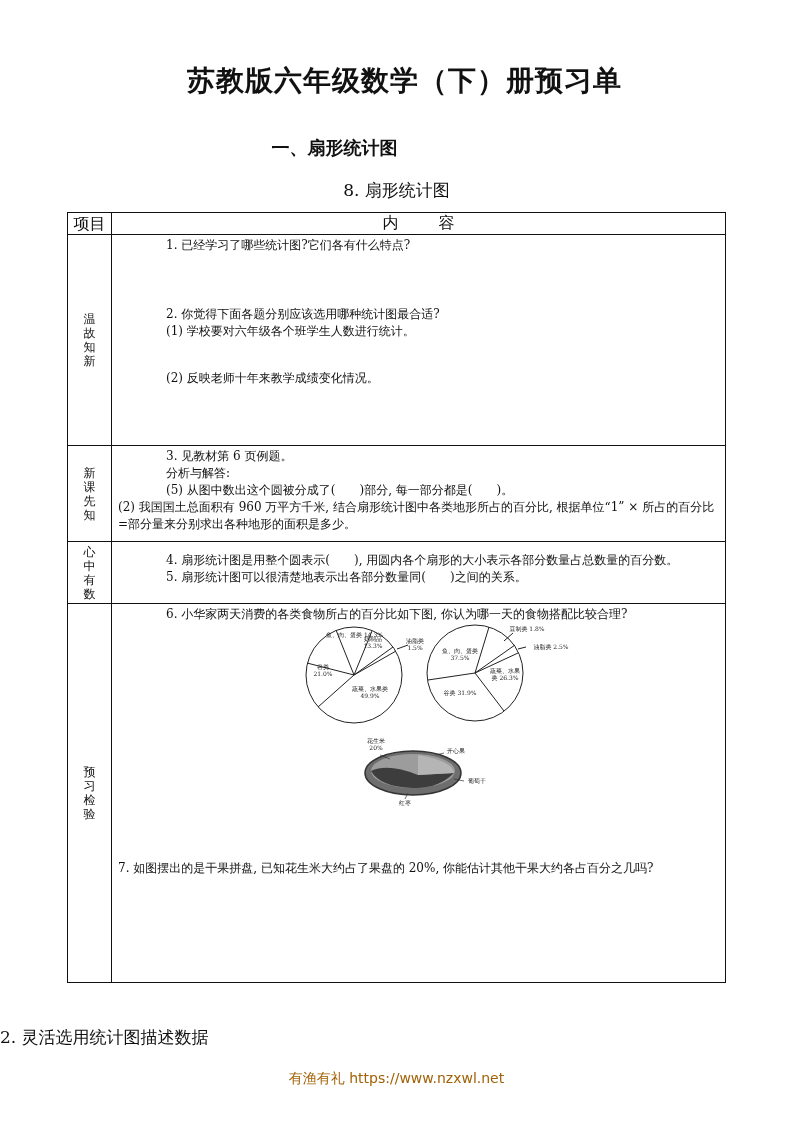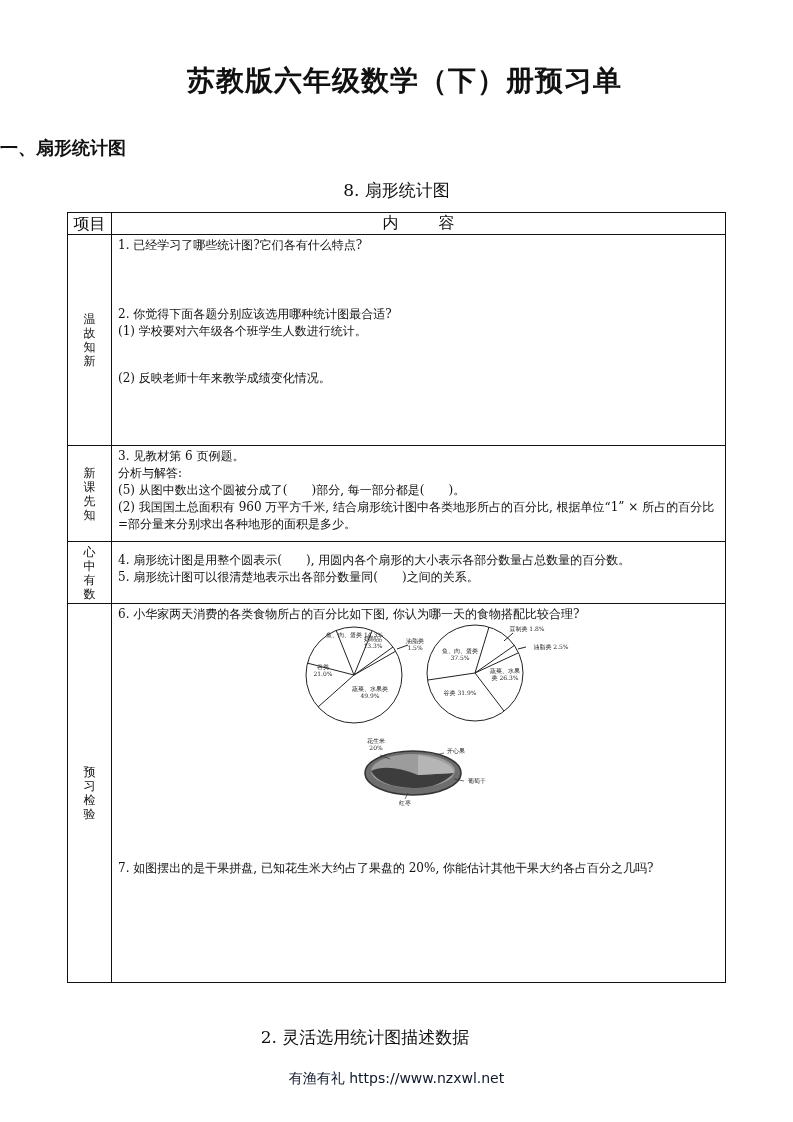--- a/index.html
+++ b/index.html
@@ -1,38 +1,38 @@
 <!DOCTYPE html>
 <html><head>
 <meta charset="utf-8">
 <style>
   html, body { margin:0; padding:0; background:#ffffff; }
   body { width:793px; height:1122px; position:relative; overflow:hidden;
          font-family:"DejaVu Serif", "Liberation Serif", serif; color:#111; }
   .title { position:absolute; top:62px; left:8px; width:793px; text-align:center;
            font-size:28px; font-weight:bold; letter-spacing:1px; }
-  .h1 { position:absolute; top:136px; left:0; width:669px; 
+  .h1 { position:absolute; top:136px; left:0; width:669px; text-align:center;
         font-size:18px; font-weight:bold; }
   .h2 { position:absolute; top:179px; left:0; width:793px; text-align:center;
         font-size:17px; }
-  .h2b { position:absolute; top:1026px; left:0; width:730px; text-align:center;
+  .h2b { position:absolute; top:1026px; left:0; width:730px; text-align:left;
         font-size:17px; }
   .footer { position:absolute; top:1070px; left:0; width:793px; text-align:center;
-        font-family:"DejaVu Sans", sans-serif; font-size:14px; color:#0f172a; }
+        font-family:"DejaVu Sans", sans-serif; font-size:14px; color:#a16207; }
   table.sheet { position:absolute; left:67px; top:212px; width:659px;
         border-collapse:collapse; font-size:12px; }
   table.sheet td { border:1.3px solid #111; vertical-align:top; padding:0; }
   td.lab { width:43px; text-align:center; vertical-align:middle !important;
            font-size:12px; line-height:14px; }
   td.lab.v span { display:block; }
   .hdr td { height:16px; font-size:16px; vertical-align:middle !important; }
   .hdr .c2 { text-align:center; letter-spacing:0; }
   .hdr .c2 span { margin:0 20px; }
   .cell { position:relative; padding:2px 6px; line-height:17px; }
-  .line { white-space:nowrap; }
+  .line { white-space:nowrap;margin-left:48px; }
   .wrap { white-space:normal; }
   .pies { position:relative; height:110px; }
   .plate { position:relative; height:95px; }
   .plabel { position:absolute; font-size:6px; line-height:7px; text-align:center; color:#222; }
 </style>
 </head>
 <body>
 
 <div class="title">苏教版六年级数学（下）册预习单</div>
 <div class="h1">一、扇形统计图</div>

